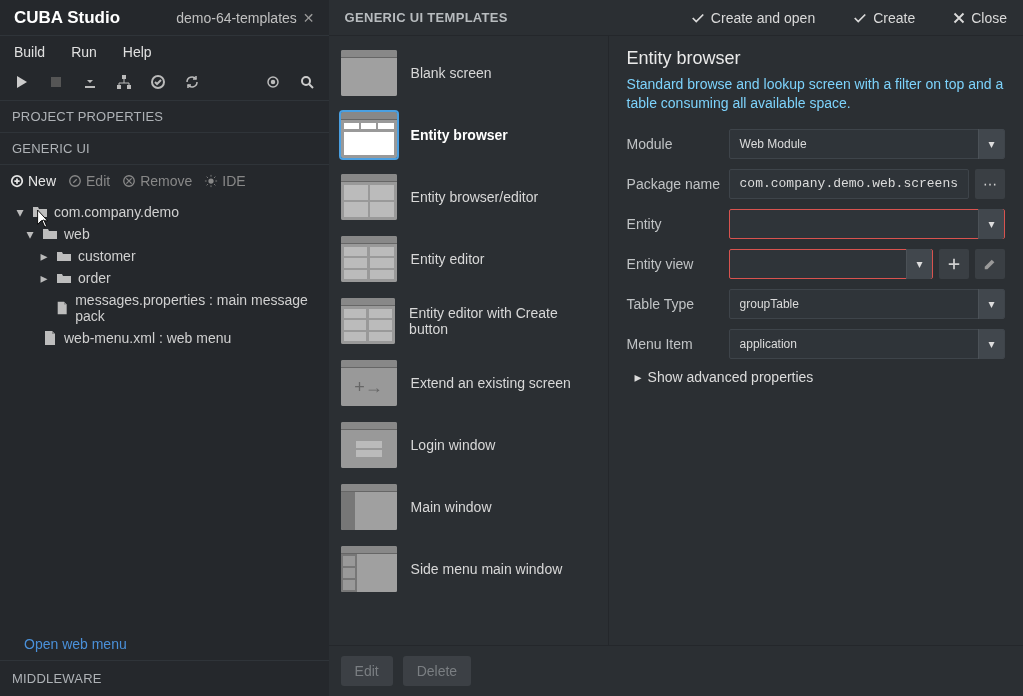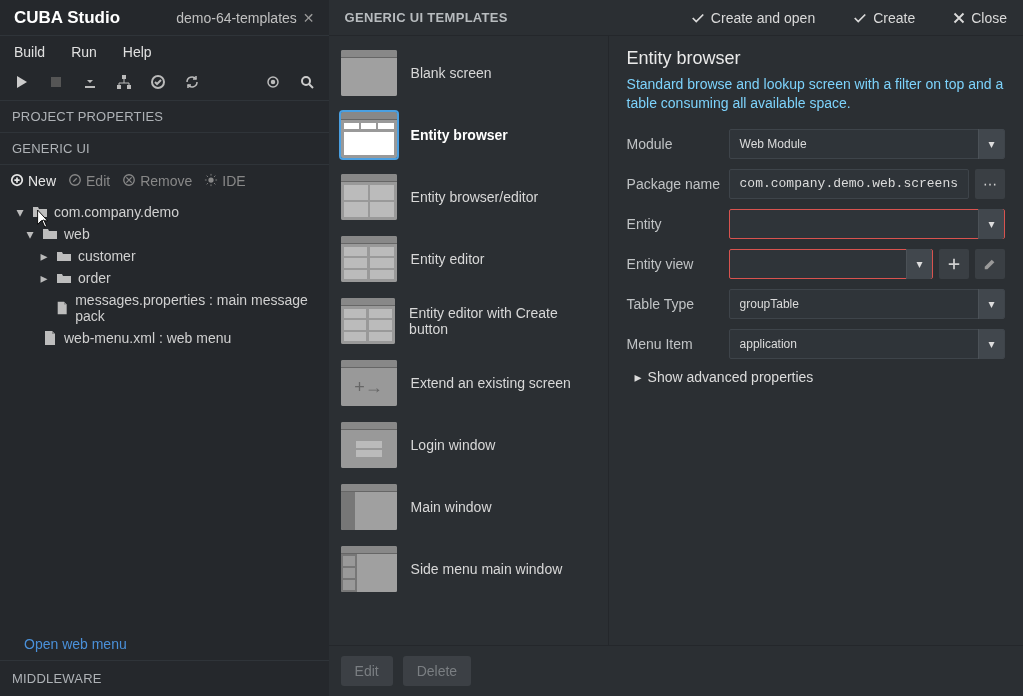--- a/index.html
+++ b/index.html
@@ -34,21 +34,21 @@
     padding: 8px 12px;
     text-transform: uppercase;
     font-size: 13px;
     color: #aeb2b6;
     letter-spacing: .2px;
     border-bottom: 1px solid #2f3439;
     cursor: pointer;
   }
 
   .section-toolbar { display: flex; gap: 12px; padding: 8px 10px; align-items: center; }
-  .tbtn { display: inline-flex; gap: 4px; color: #888; cursor: pointer; }
+  .tbtn { display: inline-flex; align-items: center; gap: 4px; color: #888; cursor: pointer; }
   .tbtn.active { color: #e6e6e6; }
   .tbtn svg { width: 14px; height: 14px; }
 
   
   .tree { padding: 4px 10px 10px 10px; flex: 1; overflow: auto; }
   .tree-row { display: flex; align-items: center; gap: 6px; padding: 3px 4px; cursor: pointer; }
   .tw { width: 12px; text-align: center; color: #bbb; }
   .indent1 { padding-left: 14px; } .indent2 { padding-left: 28px; }
   .fi { width: 16px; height: 16px; color: #bdbdbd; }
 

